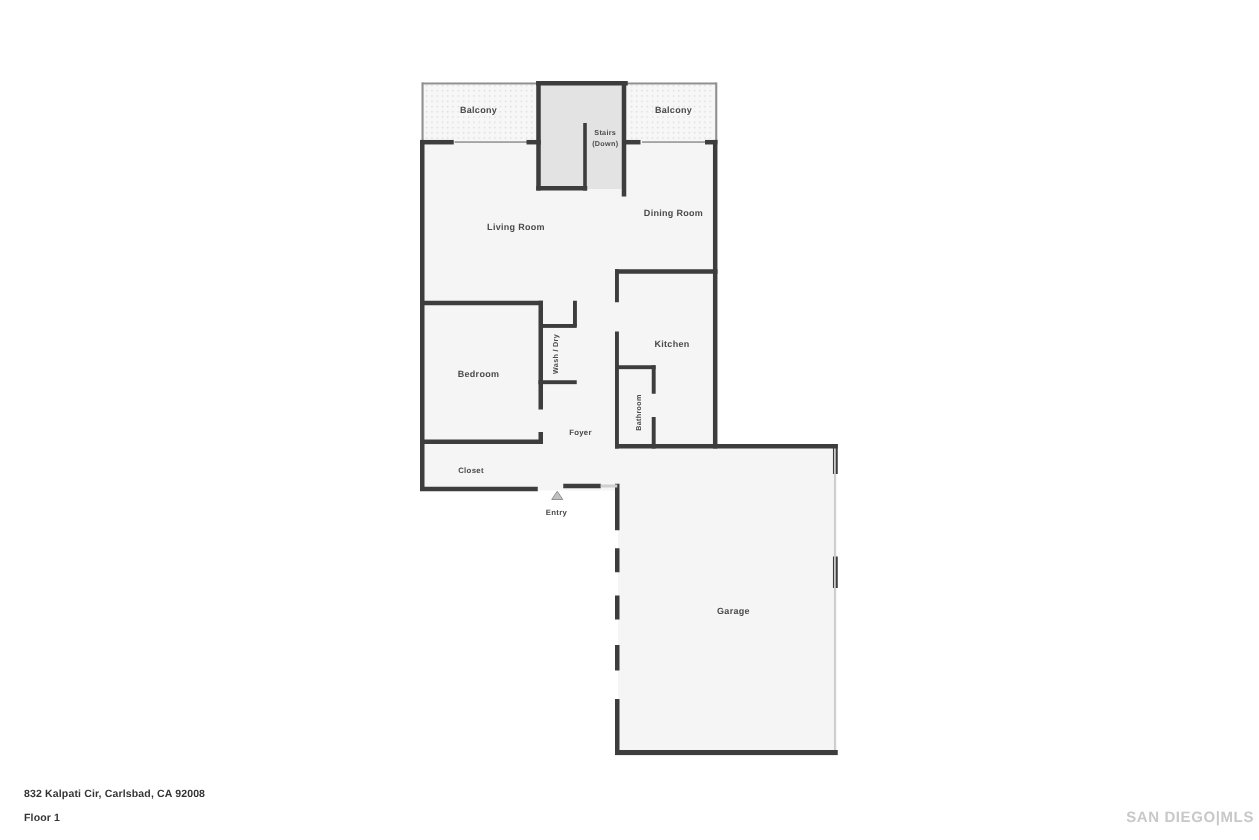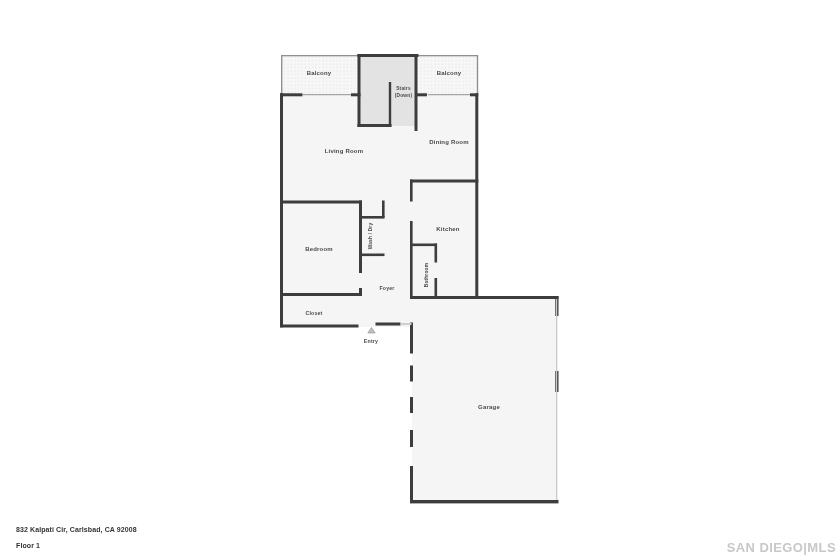--- a/index.html
+++ b/index.html
@@ -26,21 +26,21 @@
     font-size: 7px;
     font-weight: bold;
     color: #333333;
     letter-spacing: 0.1px;
   }
   #address   { top: 526px; }
   #floorlbl  { top: 542px; }
   #watermark {
     position: absolute;
     right: 3px; top: 540px;
-    font-size: 13px;
+    font-size: 10px;
     font-weight: bold;
     color: #c8c8c8;
     letter-spacing: 0.4px;
     text-align: center;
   }
 </style>
 </head>
 <body>
 
 <div id="canvas">

